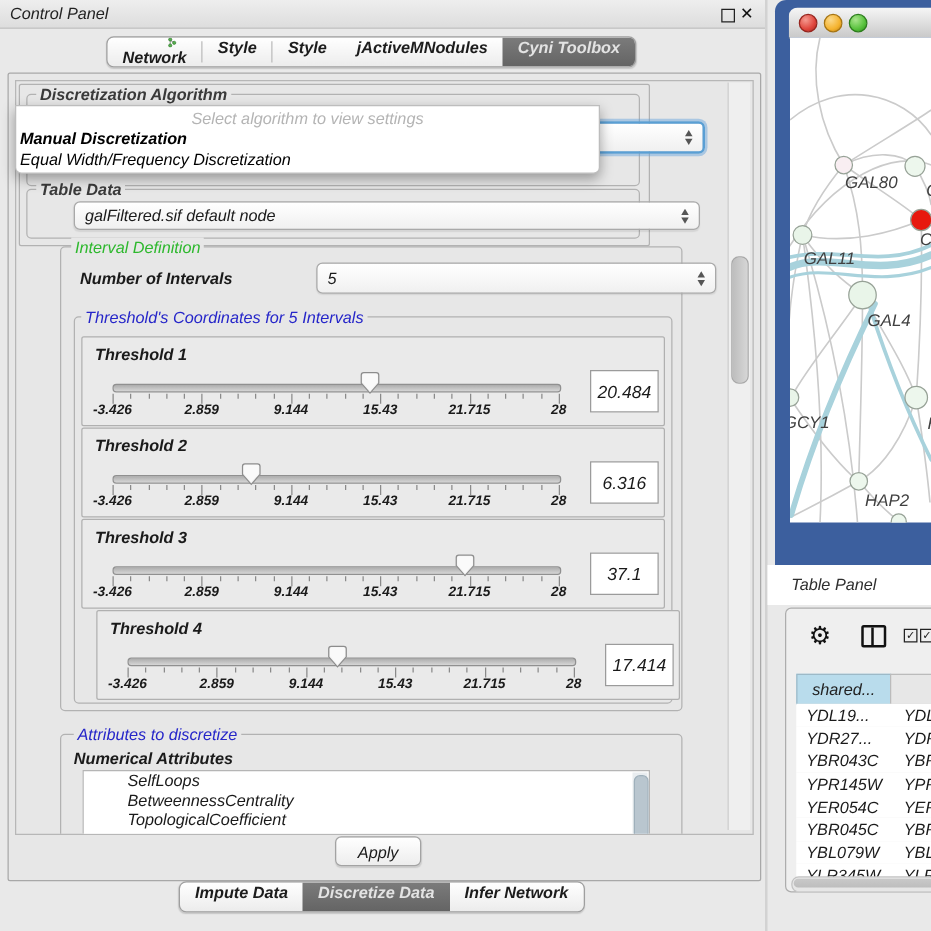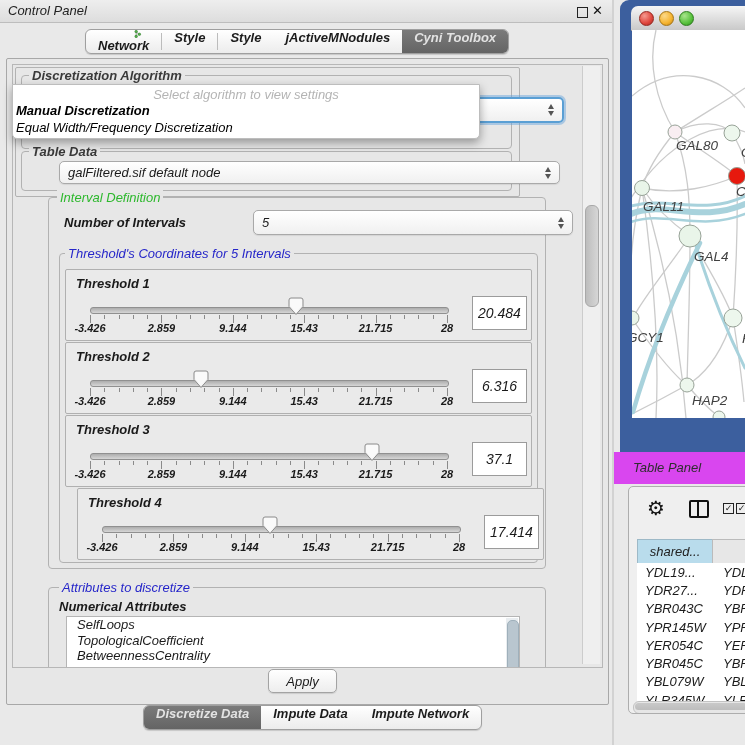--- a/index.html
+++ b/index.html
@@ -47,37 +47,37 @@
   .thpanel .tlabel{position:absolute;left:10px;top:6px;font-weight:700;}
   .track{position:absolute;left:24px;top:37px;width:357px;height:5px;border-radius:3px;
          background:linear-gradient(#adadad,#d6d6d6);border:1px solid #909090;}
   .thumb{position:absolute;top:27px;width:16px;height:19px;z-index:3;}
   .tick{position:absolute;width:1px;background:#8a8a8a;}
   .ticklabel{position:absolute;transform:translateX(-50%);font-size:11px;font-weight:700;color:#1a1a1a;top:52px;}
   .valuebox{position:absolute;left:406px;top:26px;width:53px;height:32px;background:#fff;border:1px solid #9b9b9b;
             display:flex;align-items:center;justify-content:center;font-size:14px;}
   
   .listbox{position:absolute;background:#fff;border:1px solid #b5b5b5;overflow:hidden;}
-  .listbox .li{padding:0 0 0 10px;height:15.5px;line-height:15.5px;}
+  .listbox .li{padding:0 0 0 10px;height:15.5px;line-height:15.5px;margin-left:25px;}
   .lscroll{position:absolute;right:1px;top:1px;width:12px;background:#e9edf0;}
   .lthumb{position:absolute;left:1px;top:2px;width:10px;border-radius:5px;background:#b9c6cf;border:1px solid #9fb0bb;}
   
   .vscroll{left:582px;top:66px;width:17px;height:598px;background:#efefef;border-left:1px solid #cccccc;}
   .vthumb{position:absolute;left:2px;width:12px;border-radius:6px;background:linear-gradient(90deg,#bdbdbd,#d6d6d6);border:1px solid #a8a8a8;}
   
   .pushbtn{position:absolute;background:linear-gradient(#ffffff,#ededed);border:1px solid #a3a3a3;border-radius:5px;
            display:flex;align-items:center;justify-content:center;box-shadow:0 1px 1px rgba(0,0,0,.12);}
   
   .netframe{left:620px;top:0;width:125px;height:452px;background:#3c5f9e;border-top-left-radius:9px;}
   .nettitle{position:absolute;left:11px;top:6px;width:114px;height:24px;border-top-left-radius:7px;
             background:linear-gradient(#f6f6f6,#c9c9c9);border-bottom:1px solid #9a9a9a;}
   .light{position:absolute;top:5px;width:13px;height:13px;border-radius:50%;}
   .netcanvas{position:absolute;left:12px;top:30px;width:113px;height:388px;background:#ffffff;}
   
-  .tp-header{left:614px;top:452px;width:131px;height:32px;background:#d946ef;text-align:center;}
+  .tp-header{left:614px;top:452px;width:131px;height:32px;background:#ffffff;text-align:center;}
   .tp-header span{position:absolute;left:19px;top:8px;color:#2e2e2e;}
   .tp-box{left:628px;top:486px;width:130px;height:226px;background:#efefef;border:1px solid #adadad;border-radius:5px;overflow:hidden;}
   .gear{position:absolute;font-size:20px;color:#111;}
   .spliticon{position:absolute;width:16px;height:14px;border:2px solid #111;border-radius:2px;}
   .spliticon::after{content:"";position:absolute;left:6px;top:0;width:2px;height:14px;background:#111;}
   .chk{position:absolute;width:9px;height:9px;border:1.4px solid #222;font-size:9px;line-height:8px;text-align:center;color:#222;}
   .tp-table{position:absolute;left:6px;top:52px;right:-2px;}
   .th-cell{position:absolute;height:23px;display:flex;align-items:center;justify-content:center;
            border:1px solid #9db9c7;background:#b9dcec;font-size:13px;color:#222;}
   .th-cell.plain{background:#e7e7e7;border:1px solid #bbb;}
@@ -331,47 +331,47 @@
           <div class="ticklabel" style="left: 381px;">28</div>
         </div>
       </div>
 
     <div class="gbox" style="left:35px;top:522px;width:496px;height:100px;"></div>
     <span class="glabel blue" style="left:46px;top:515px;">Attributes to discretize</span>
     <span class="abs" style="left:46px;top:534px;font-weight:700;">Numerical Attributes</span>
     <div class="listbox" style="left:53px;top:551px;width:452px;height:60px;">
       <div id="attr-list-host">
           <div class="li">SelfLoops</div>
+          <div class="li">BetweennessCentrality</div>
           <div class="li">TopologicalCoefficient</div>
-          <div class="li">BetweennessCentrality</div>
         </div>
       <div class="lscroll" style="height:58px;">
         <div class="lthumb" style="height:52px;"></div>
       </div>
     </div>
   </div>
 
   <div class="abs vscroll">
     <div class="vthumb" style="top:139px;height:100px;"></div>
   </div>
 
   <div class="pushbtn" style="left:268px;top:669px;width:67px;height:22px;">
     <span>Apply</span>
   </div>
 
   <div class="abs" style="left:143px;top:705px;">
     <div class="seg">
+      <div class="tab">
+          <span>Impute Data</span>
+        </div>
       <div class="tab sel">
           <span>Discretize Data</span>
         </div>
       <div class="tab">
-          <span>Impute Data</span>
-        </div>
-      <div class="tab">
-          <span>Impute Network</span>
+          <span>Infer Network</span>
         </div>
     </div>
   </div>
 
   <div class="abs divline"></div>
 
   <div class="abs netframe">
     <div class="nettitle">
       <div class="light" style="left:8px;background:radial-gradient(circle at 35% 30%,#f59a90,#df453c 60%,#a02a22);border:1px solid #96251e;"></div>
       <div class="light" style="left:28px;background:radial-gradient(circle at 35% 30%,#fbd98a,#f5b32e 60%,#bb7f14);border:1px solid #a67412;"></div>

